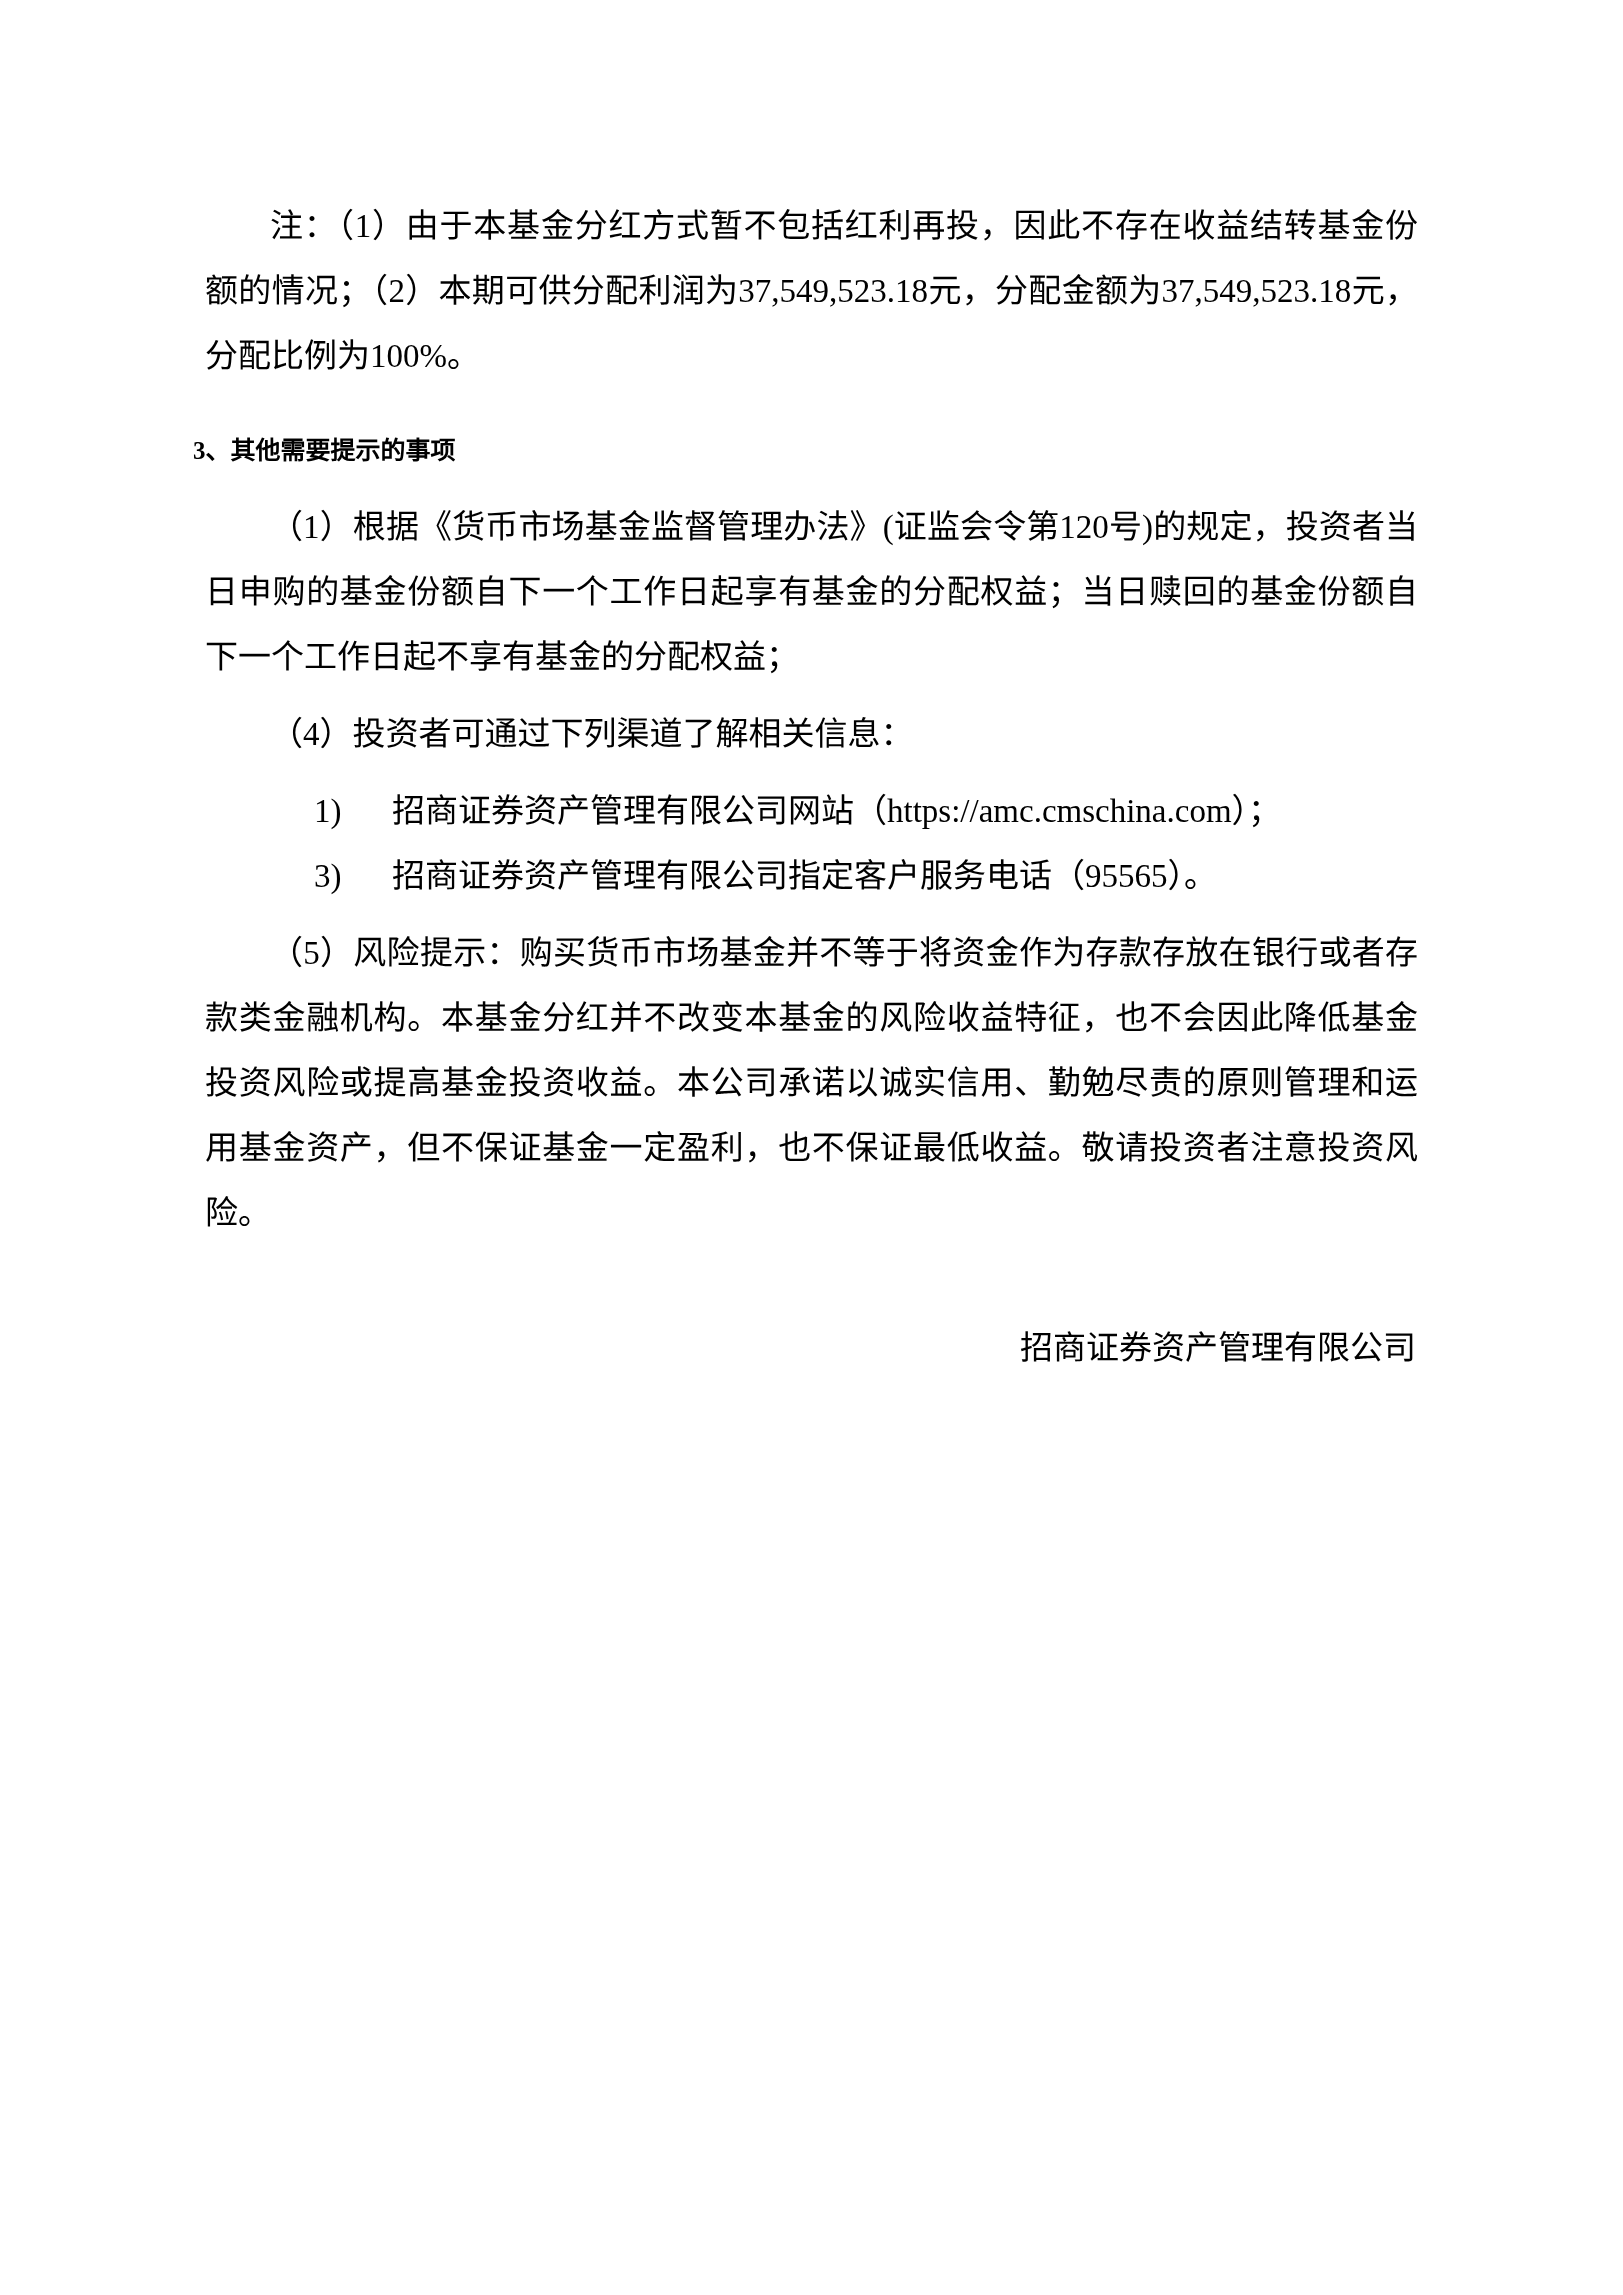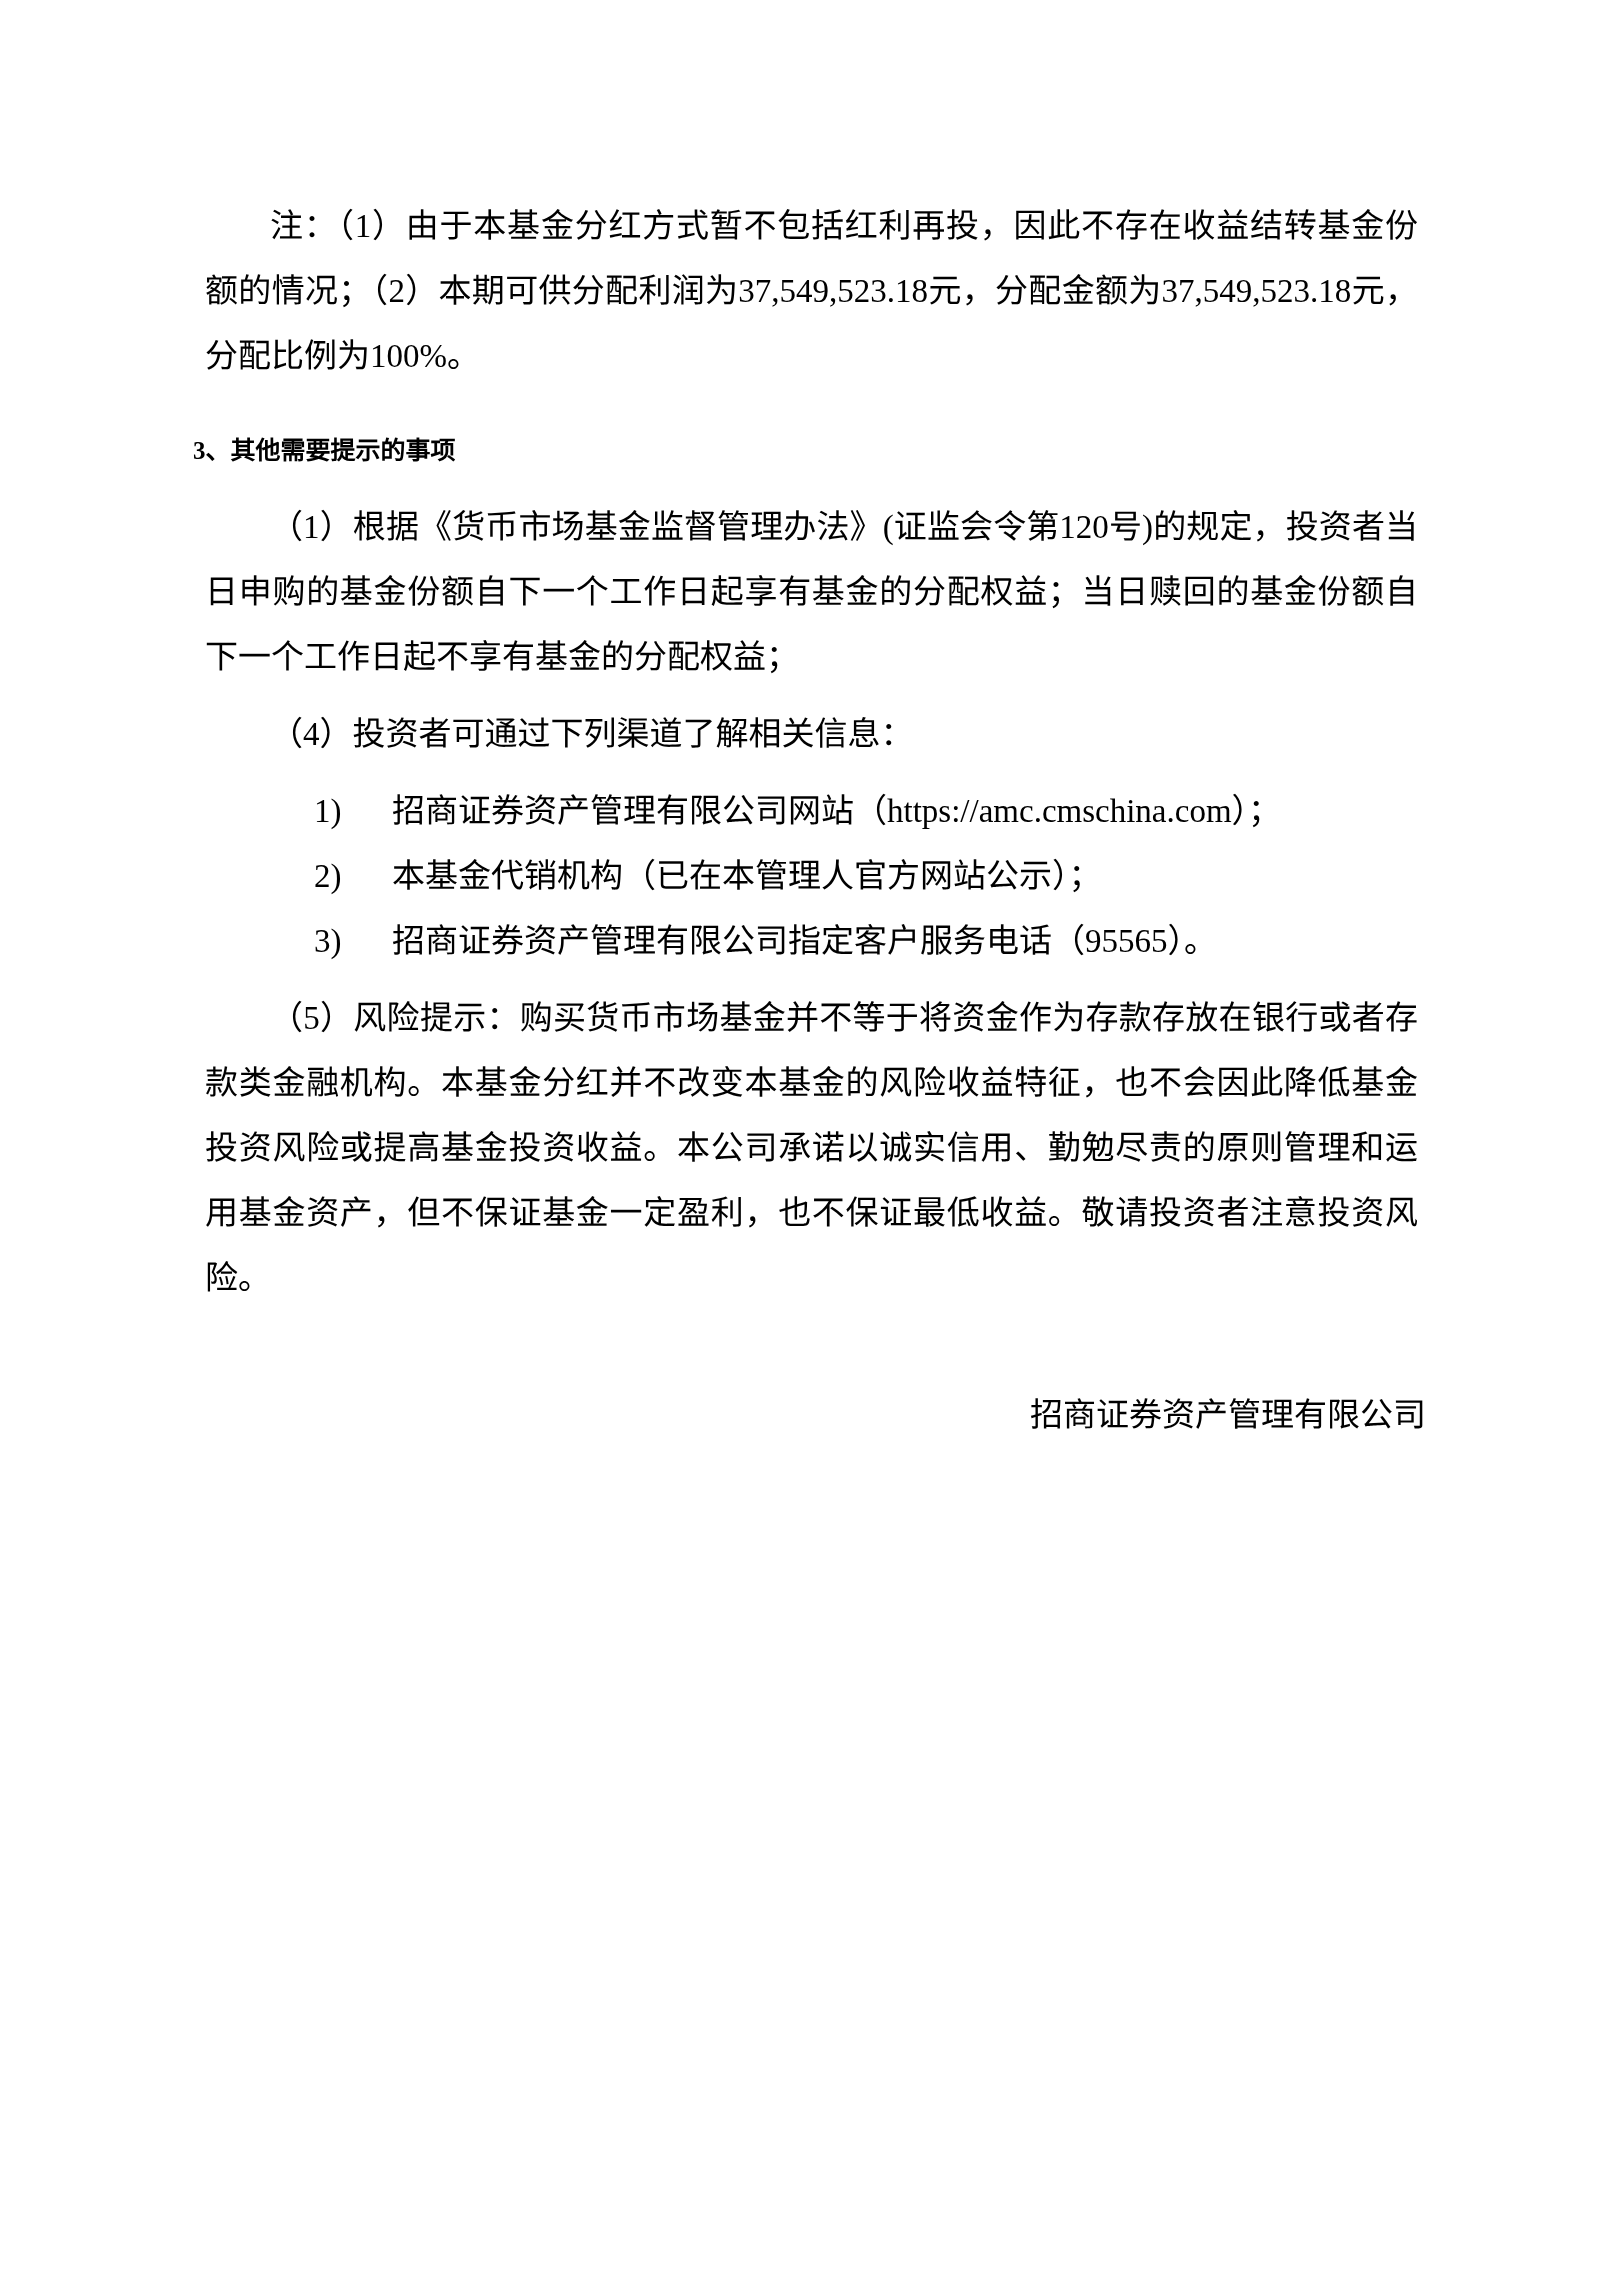--- a/index.html
+++ b/index.html
@@ -41,22 +41,23 @@
   }
   .channel-item .marker {
     display: inline-block;
     width: 78px;
   }
   .signature-block {
     margin-top: 72px;
     text-align: right;
   }
   .signature-block .sig-line {
-    margin: 4px;
+    margin: 14px;
     line-height: 65px;
+    font-family: Liberation Mono, monospace;
   }
 </style>
 </head>
 <body>
 
 <div class="page">
 
   <p class="para">注：（1）由于本基金分红方式暂不包括红利再投，因此不存在收益结转基金份额的情况；（2）本期可供分配利润为37,549,523.18元，分配金额为37,549,523.18元，分配比例为100%。</p>
 
   <h3 class="section-heading">3、其他需要提示的事项</h3>
@@ -65,23 +66,20 @@
 
 
 
   <p class="para">（4）投资者可通过下列渠道了解相关信息：</p>
 
   <div>
     <p class="channel-item">
       <span class="marker">1)</span><span>招商证券资产管理有限公司网站（https://amc.cmschina.com）；</span>
     </p>
     <p class="channel-item">
-      <span class="marker">2)</span><span>本基金代销机构（已在本管理人官方网站公示）；</span>
-    </p>
-    <p class="channel-item">
       <span class="marker">3)</span><span>招商证券资产管理有限公司指定客户服务电话（95565）。</span>
     </p>
   </div>
 
   <p class="para">（5）风险提示：购买货币市场基金并不等于将资金作为存款存放在银行或者存款类金融机构。本基金分红并不改变本基金的风险收益特征，也不会因此降低基金投资风险或提高基金投资收益。本公司承诺以诚实信用、勤勉尽责的原则管理和运用基金资产，但不保证基金一定盈利，也不保证最低收益。敬请投资者注意投资风险。</p>
 
   <div class="signature-block">
     <p class="sig-line">招商证券资产管理有限公司</p>
   </div>
 

